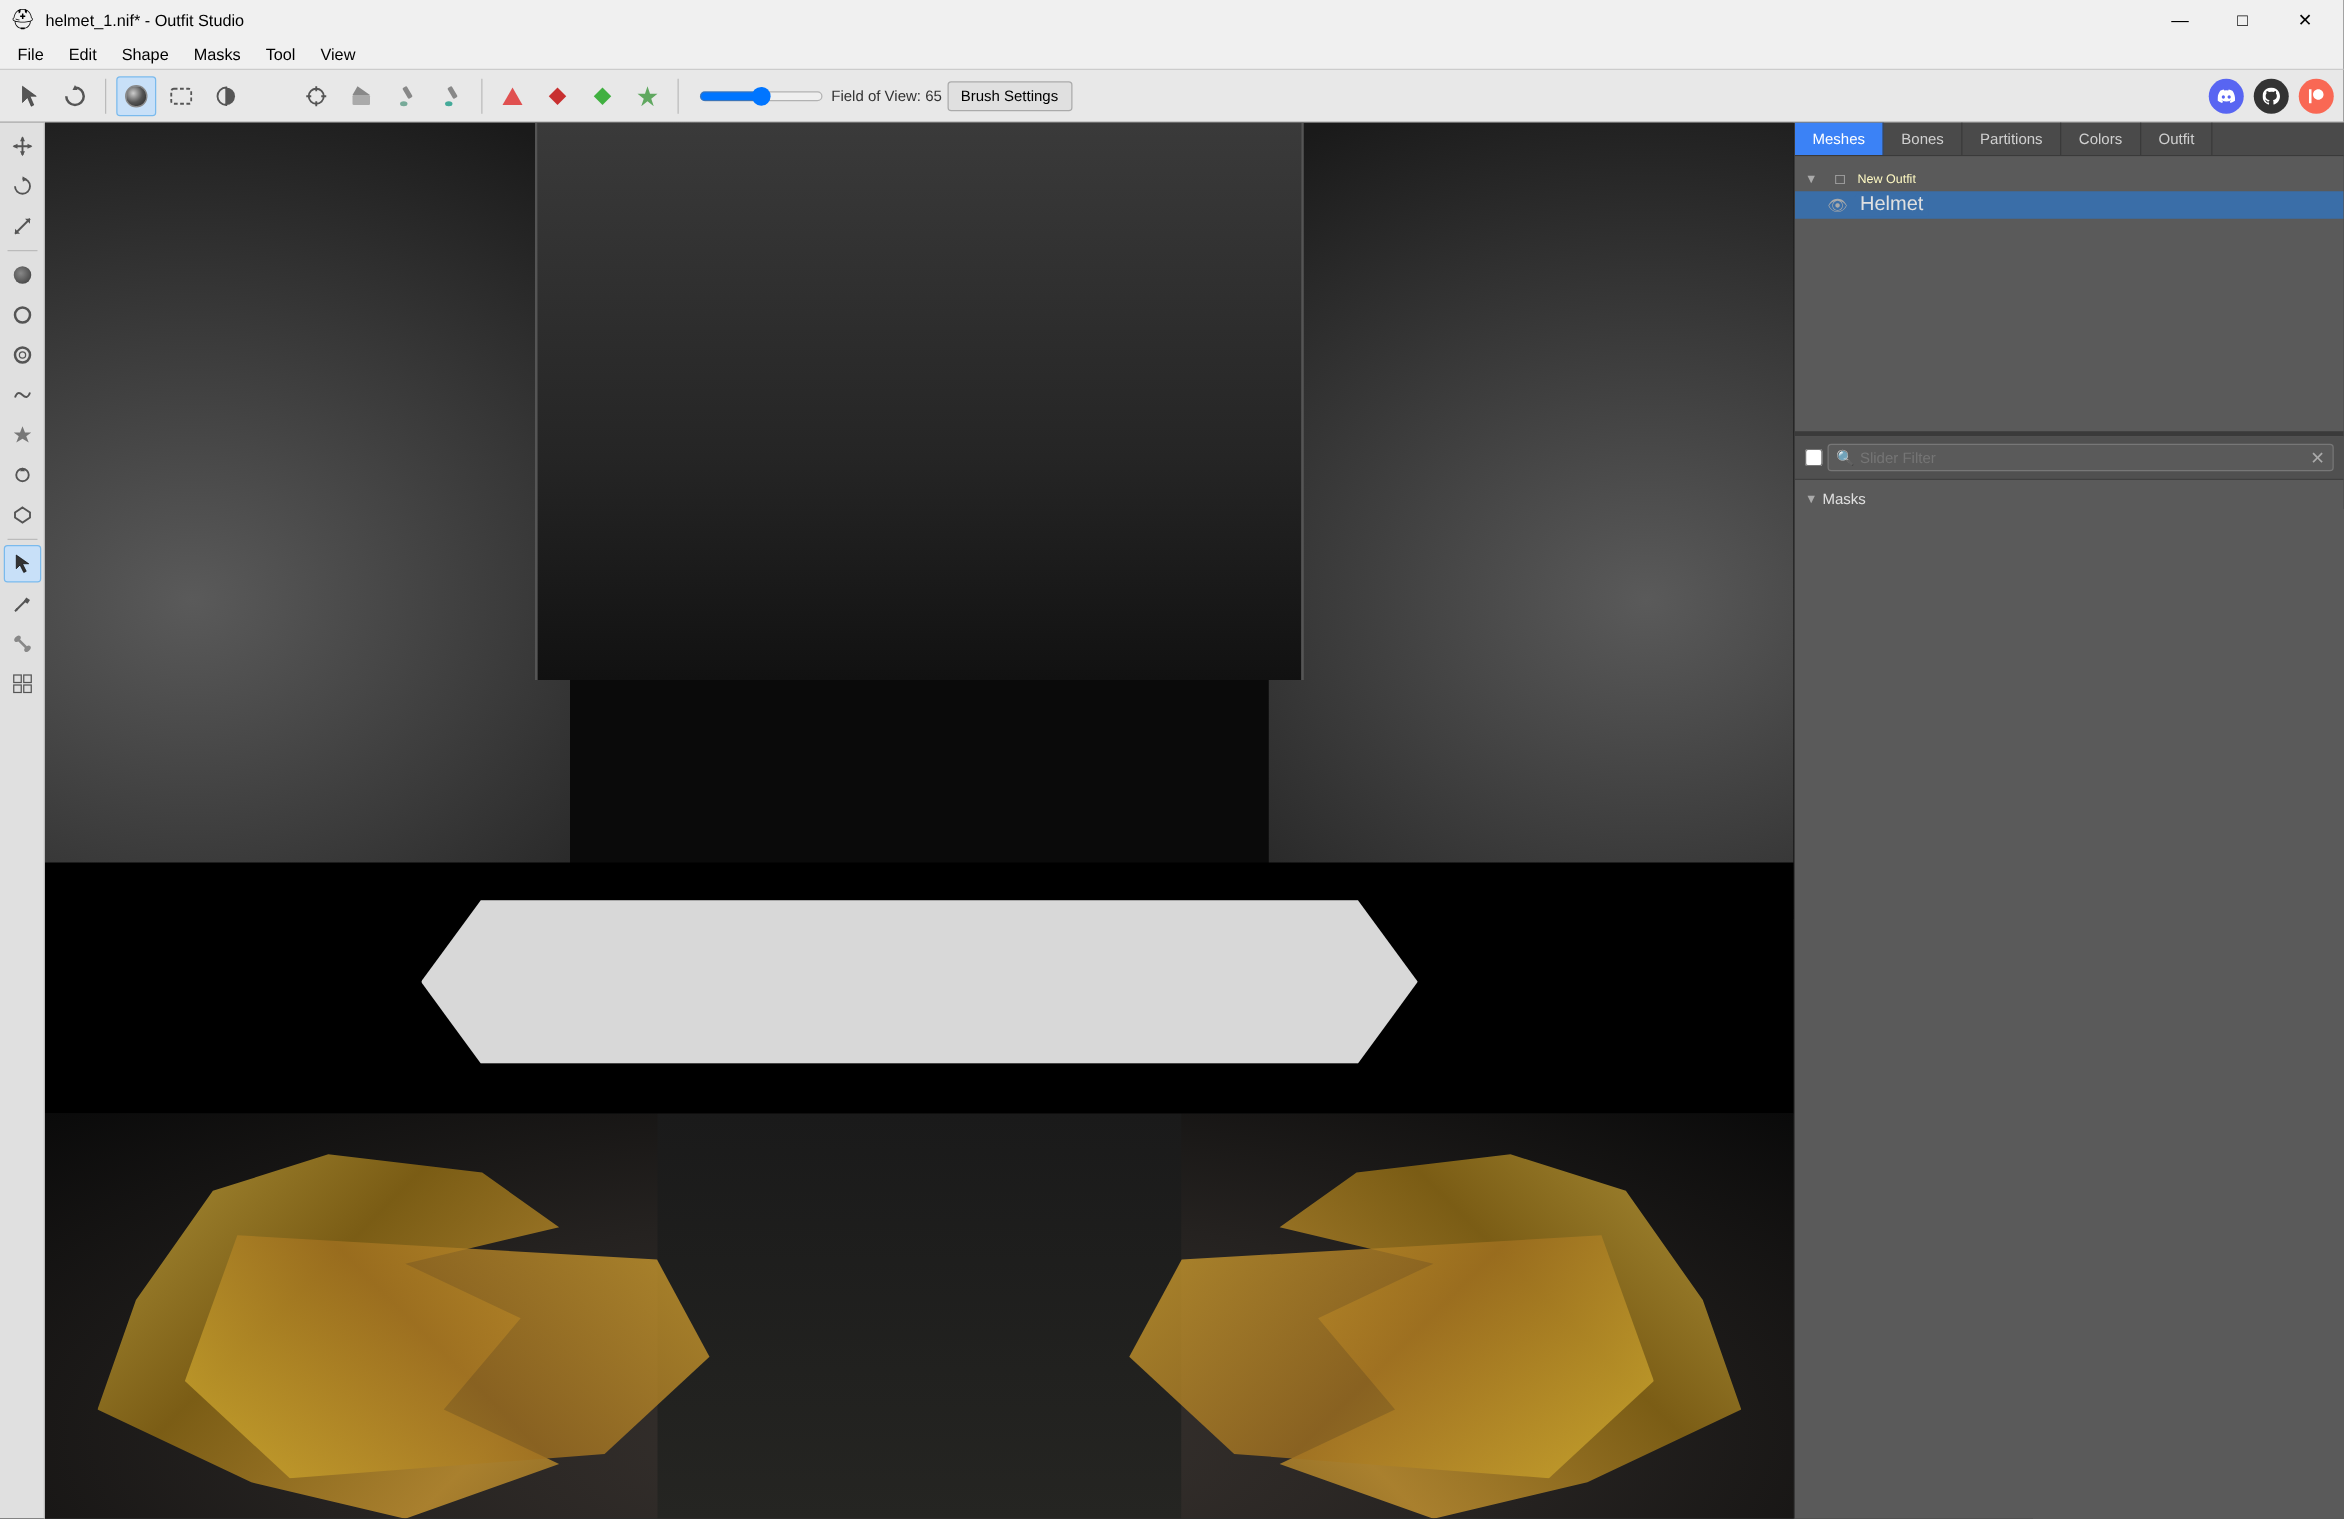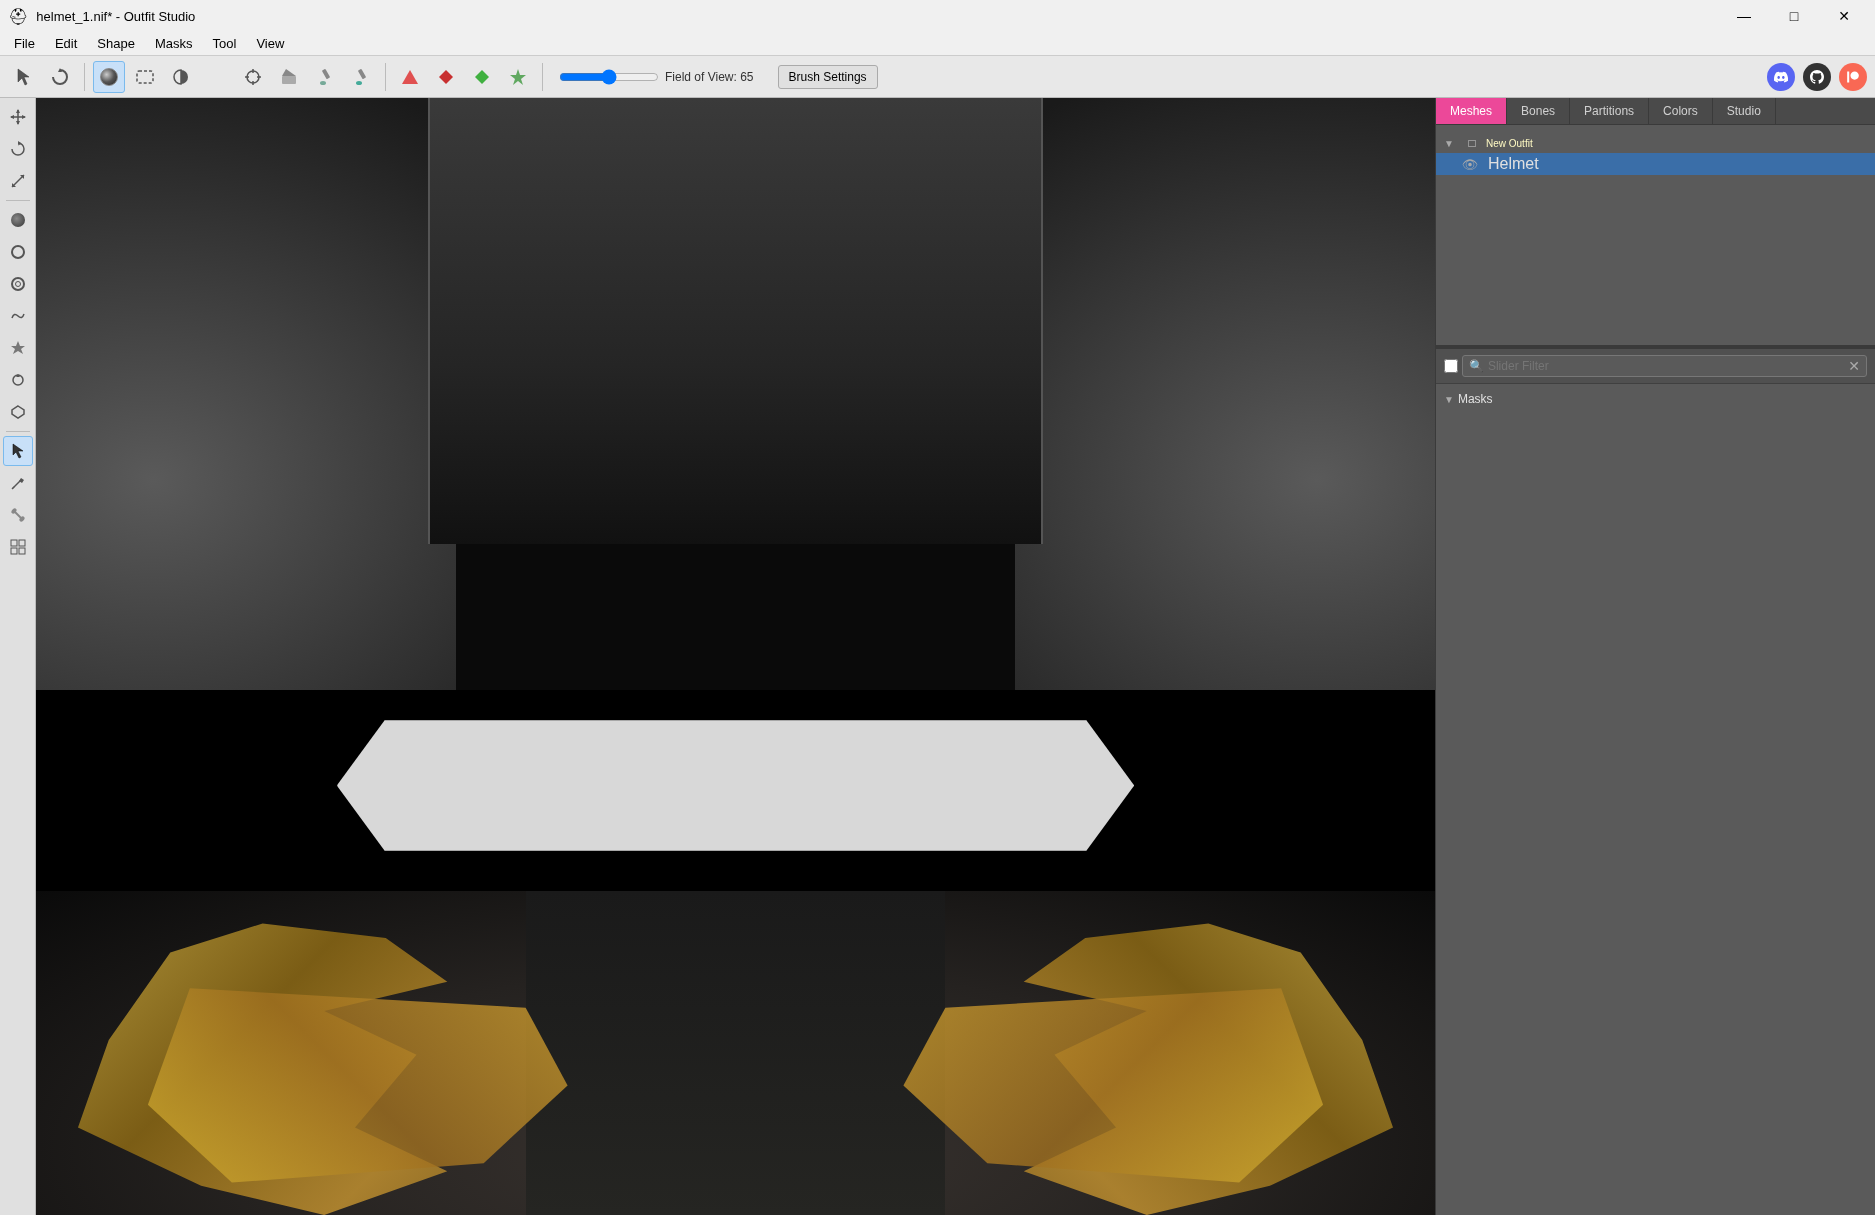--- a/index.html
+++ b/index.html
@@ -31,21 +31,21 @@
     .tb-btn {
       width: 32px; height: 32px; background: none; border: 1px solid transparent; border-radius: 3px;
       cursor: pointer; display: flex; align-items: center; justify-content: center; font-size: 18px; color: #333;
     }
     .tb-btn.active { background: #c8e0f8; border-color: #7abaed; }
     #fov-slider-area { display: flex; align-items: center; gap: 6px; margin-left: 8px; }
     #fov-slider { width: 100px; }
     #fov-label { font-size: 12px; color: #333; white-space: nowrap; }
     #brush-settings-btn {
       background: #e0e0e0; border: 1px solid #aaa; border-radius: 3px; padding: 4px 10px;
-      cursor: pointer; font-size: 12px; color: #000; margin-left: 20px;
+      cursor: pointer; font-size: 12px; color: #000; margin-left: 0;
     }
     .tb-social { width: 28px; height: 28px; border-radius: 50%; background: #5865f2; display: flex; align-items: center; justify-content: center; font-size: 14px; color: #fff; cursor: pointer; margin-left: 4px; }
     .tb-social.github { background: #333; }
     .tb-social.patreon { background: #f96854; }
 
     
     #content-area { display: flex; flex: 1; overflow: hidden; }
 
     
     #left-toolbar {
@@ -124,21 +124,21 @@
     #right-panel {
       width: 440px; background: #5a5a5a; display: flex; flex-direction: column; border-left: 1px solid #3a3a3a;
     }
     #panel-tabs {
       display: flex; background: #4a4a4a; border-bottom: 1px solid #3a3a3a;
     }
     .panel-tab {
       padding: 6px 14px; font-size: 12px; cursor: pointer; color: #d0d0d0;
       border-right: 1px solid #3a3a3a;
     }
-    .panel-tab.active { background: #ec4899; color: #fff; }
+    .panel-tab.active { background: #3b82f6; color: #fff; }
 
     
     #tree-area {
       background: #5a5a5a; padding: 8px 0; min-height: 220px;
     }
     .tree-item {
       display: flex; align-items: center; padding: 3px 8px; cursor: pointer; gap: 4px;
     }
     .tree-arrow { font-size: 10px; color: #aaa; width: 14px; }
     .tree-icon { font-size: 14px; width: 20px; text-align: center; }
@@ -449,21 +449,21 @@
       </div>
     </div>
 
     <div id="right-panel">
 
       <div id="panel-tabs">
         <div class="panel-tab active">Meshes</div>
         <div class="panel-tab">Bones</div>
         <div class="panel-tab">Partitions</div>
         <div class="panel-tab">Colors</div>
-        <div class="panel-tab">Studio</div>
+        <div class="panel-tab">Outfit</div>
       </div>
 
       <div id="tree-area">
 
         <div class="tree-item">
           <span class="tree-arrow">▼</span>
           <span class="tree-icon" style="font-size:12px;color:#ccc;">□</span>
           <span class="tree-label">New Outfit</span>
         </div>
 

